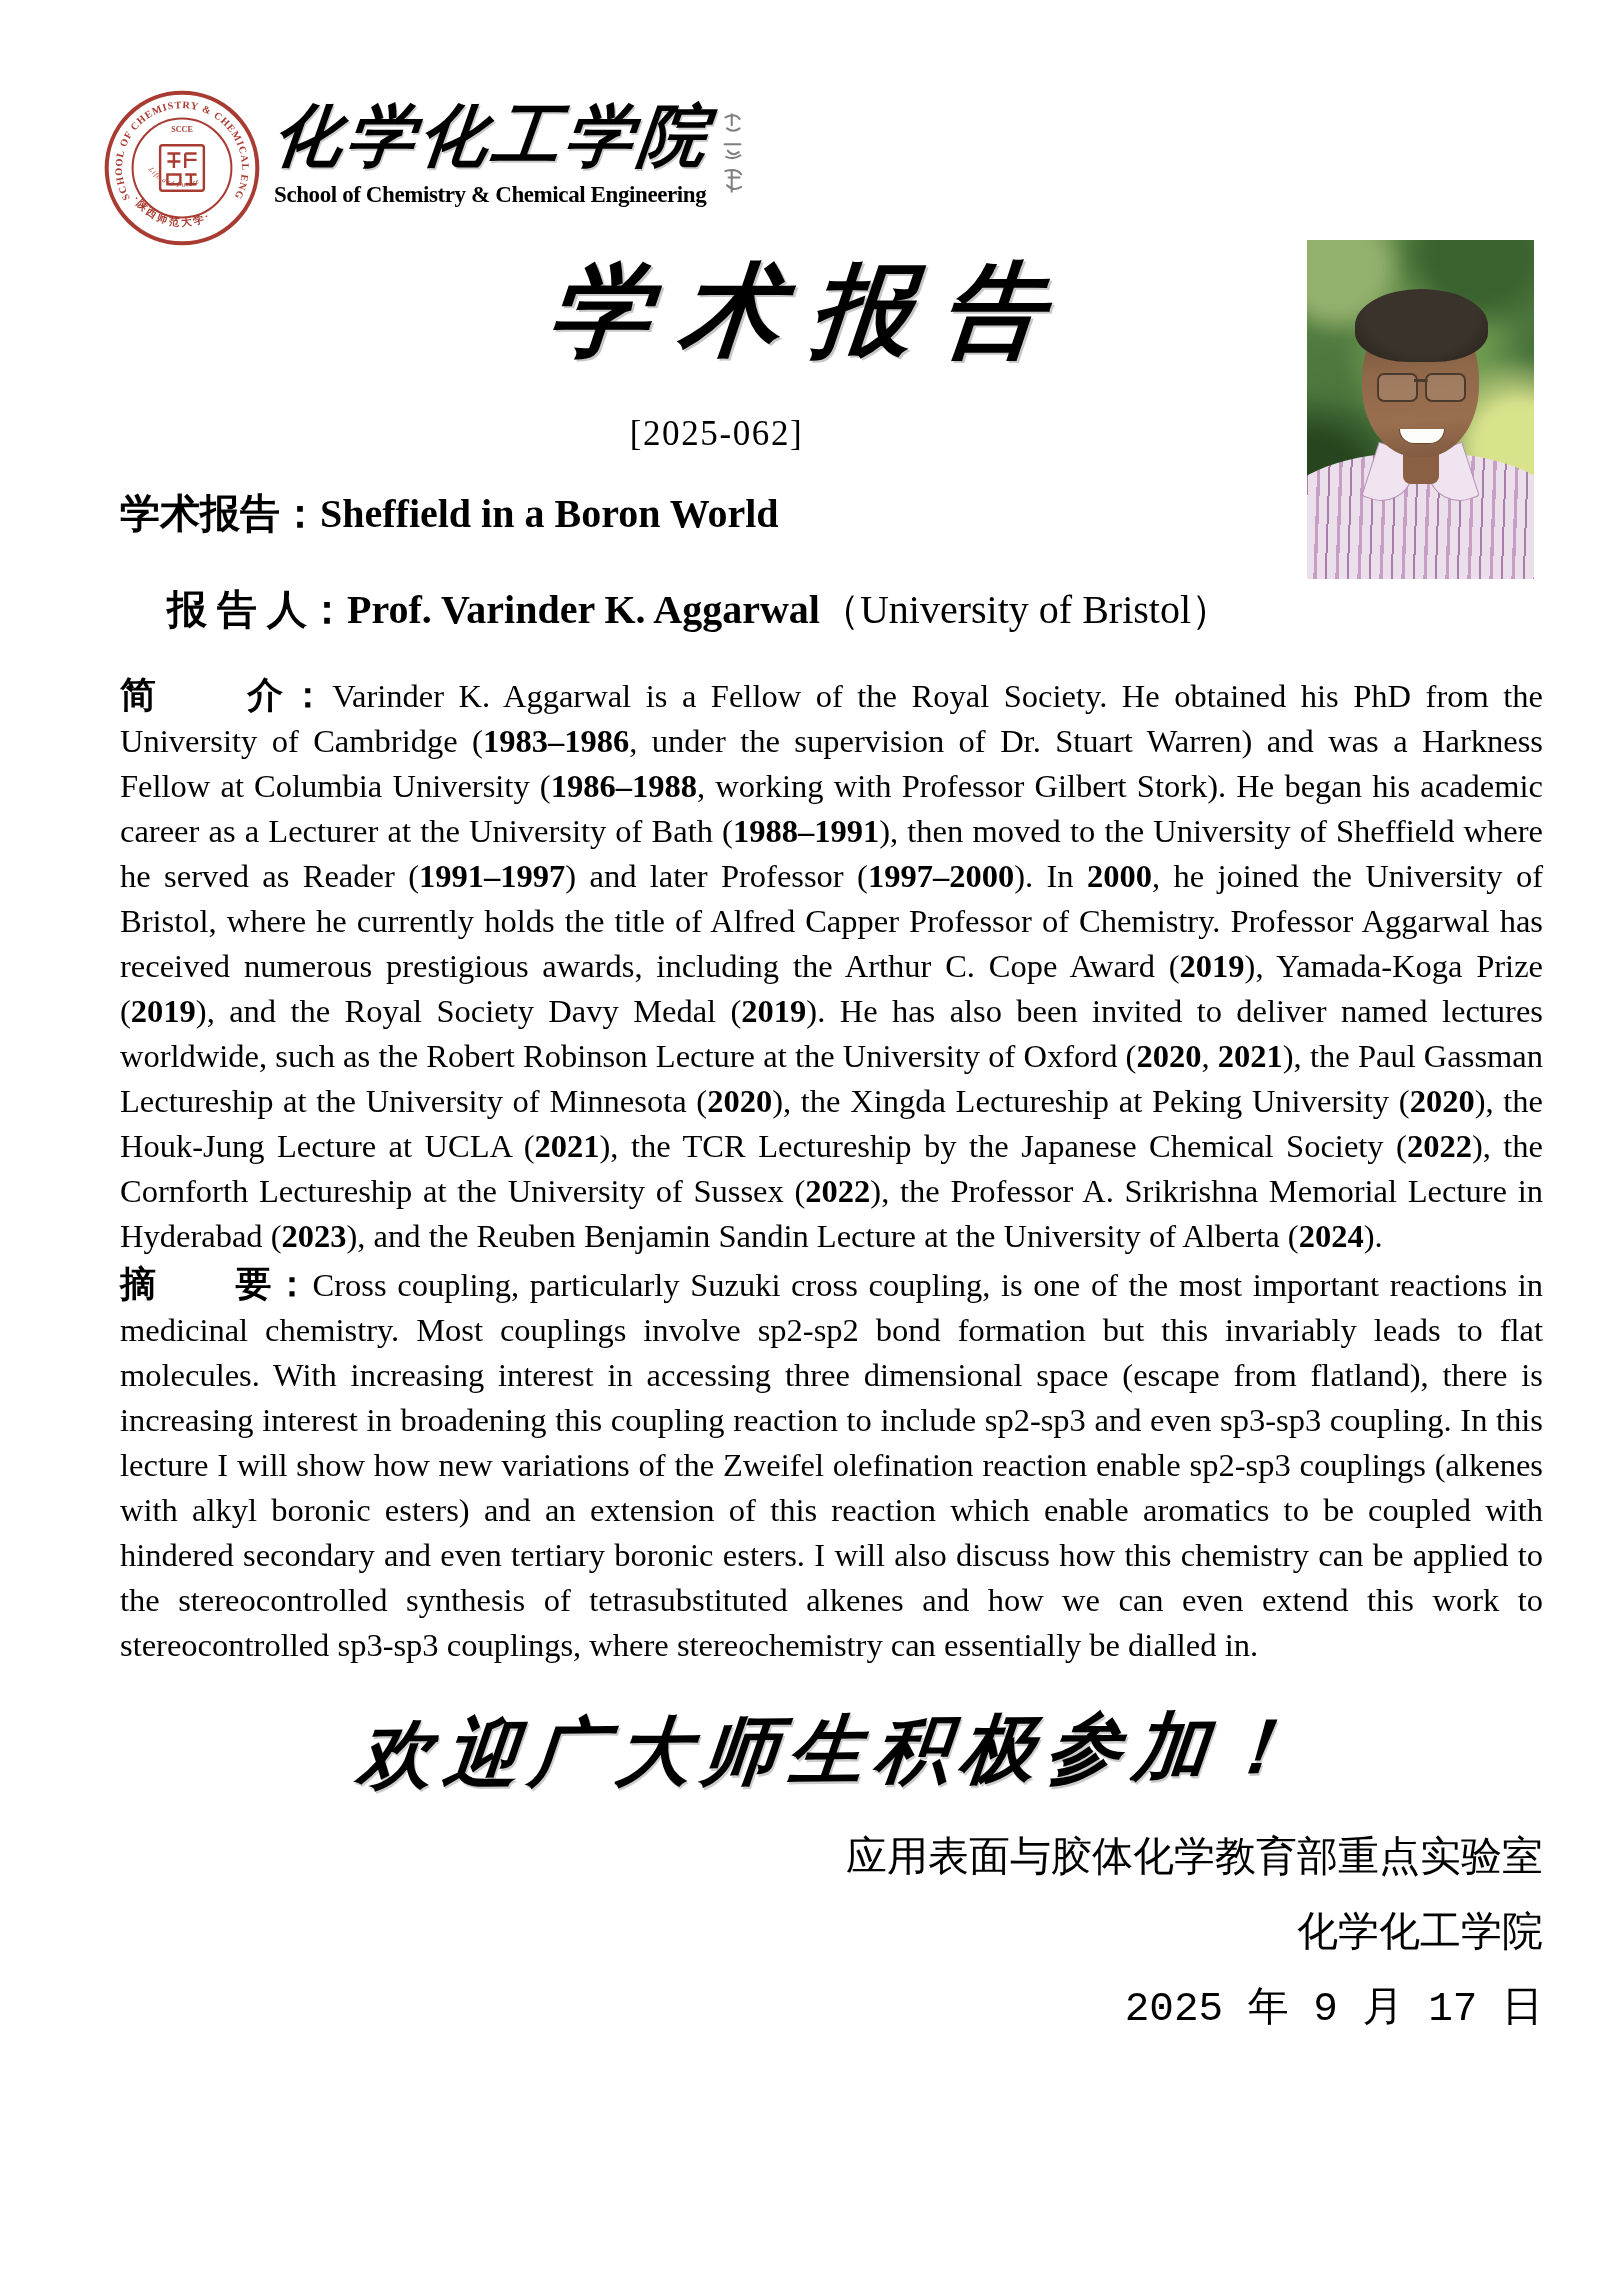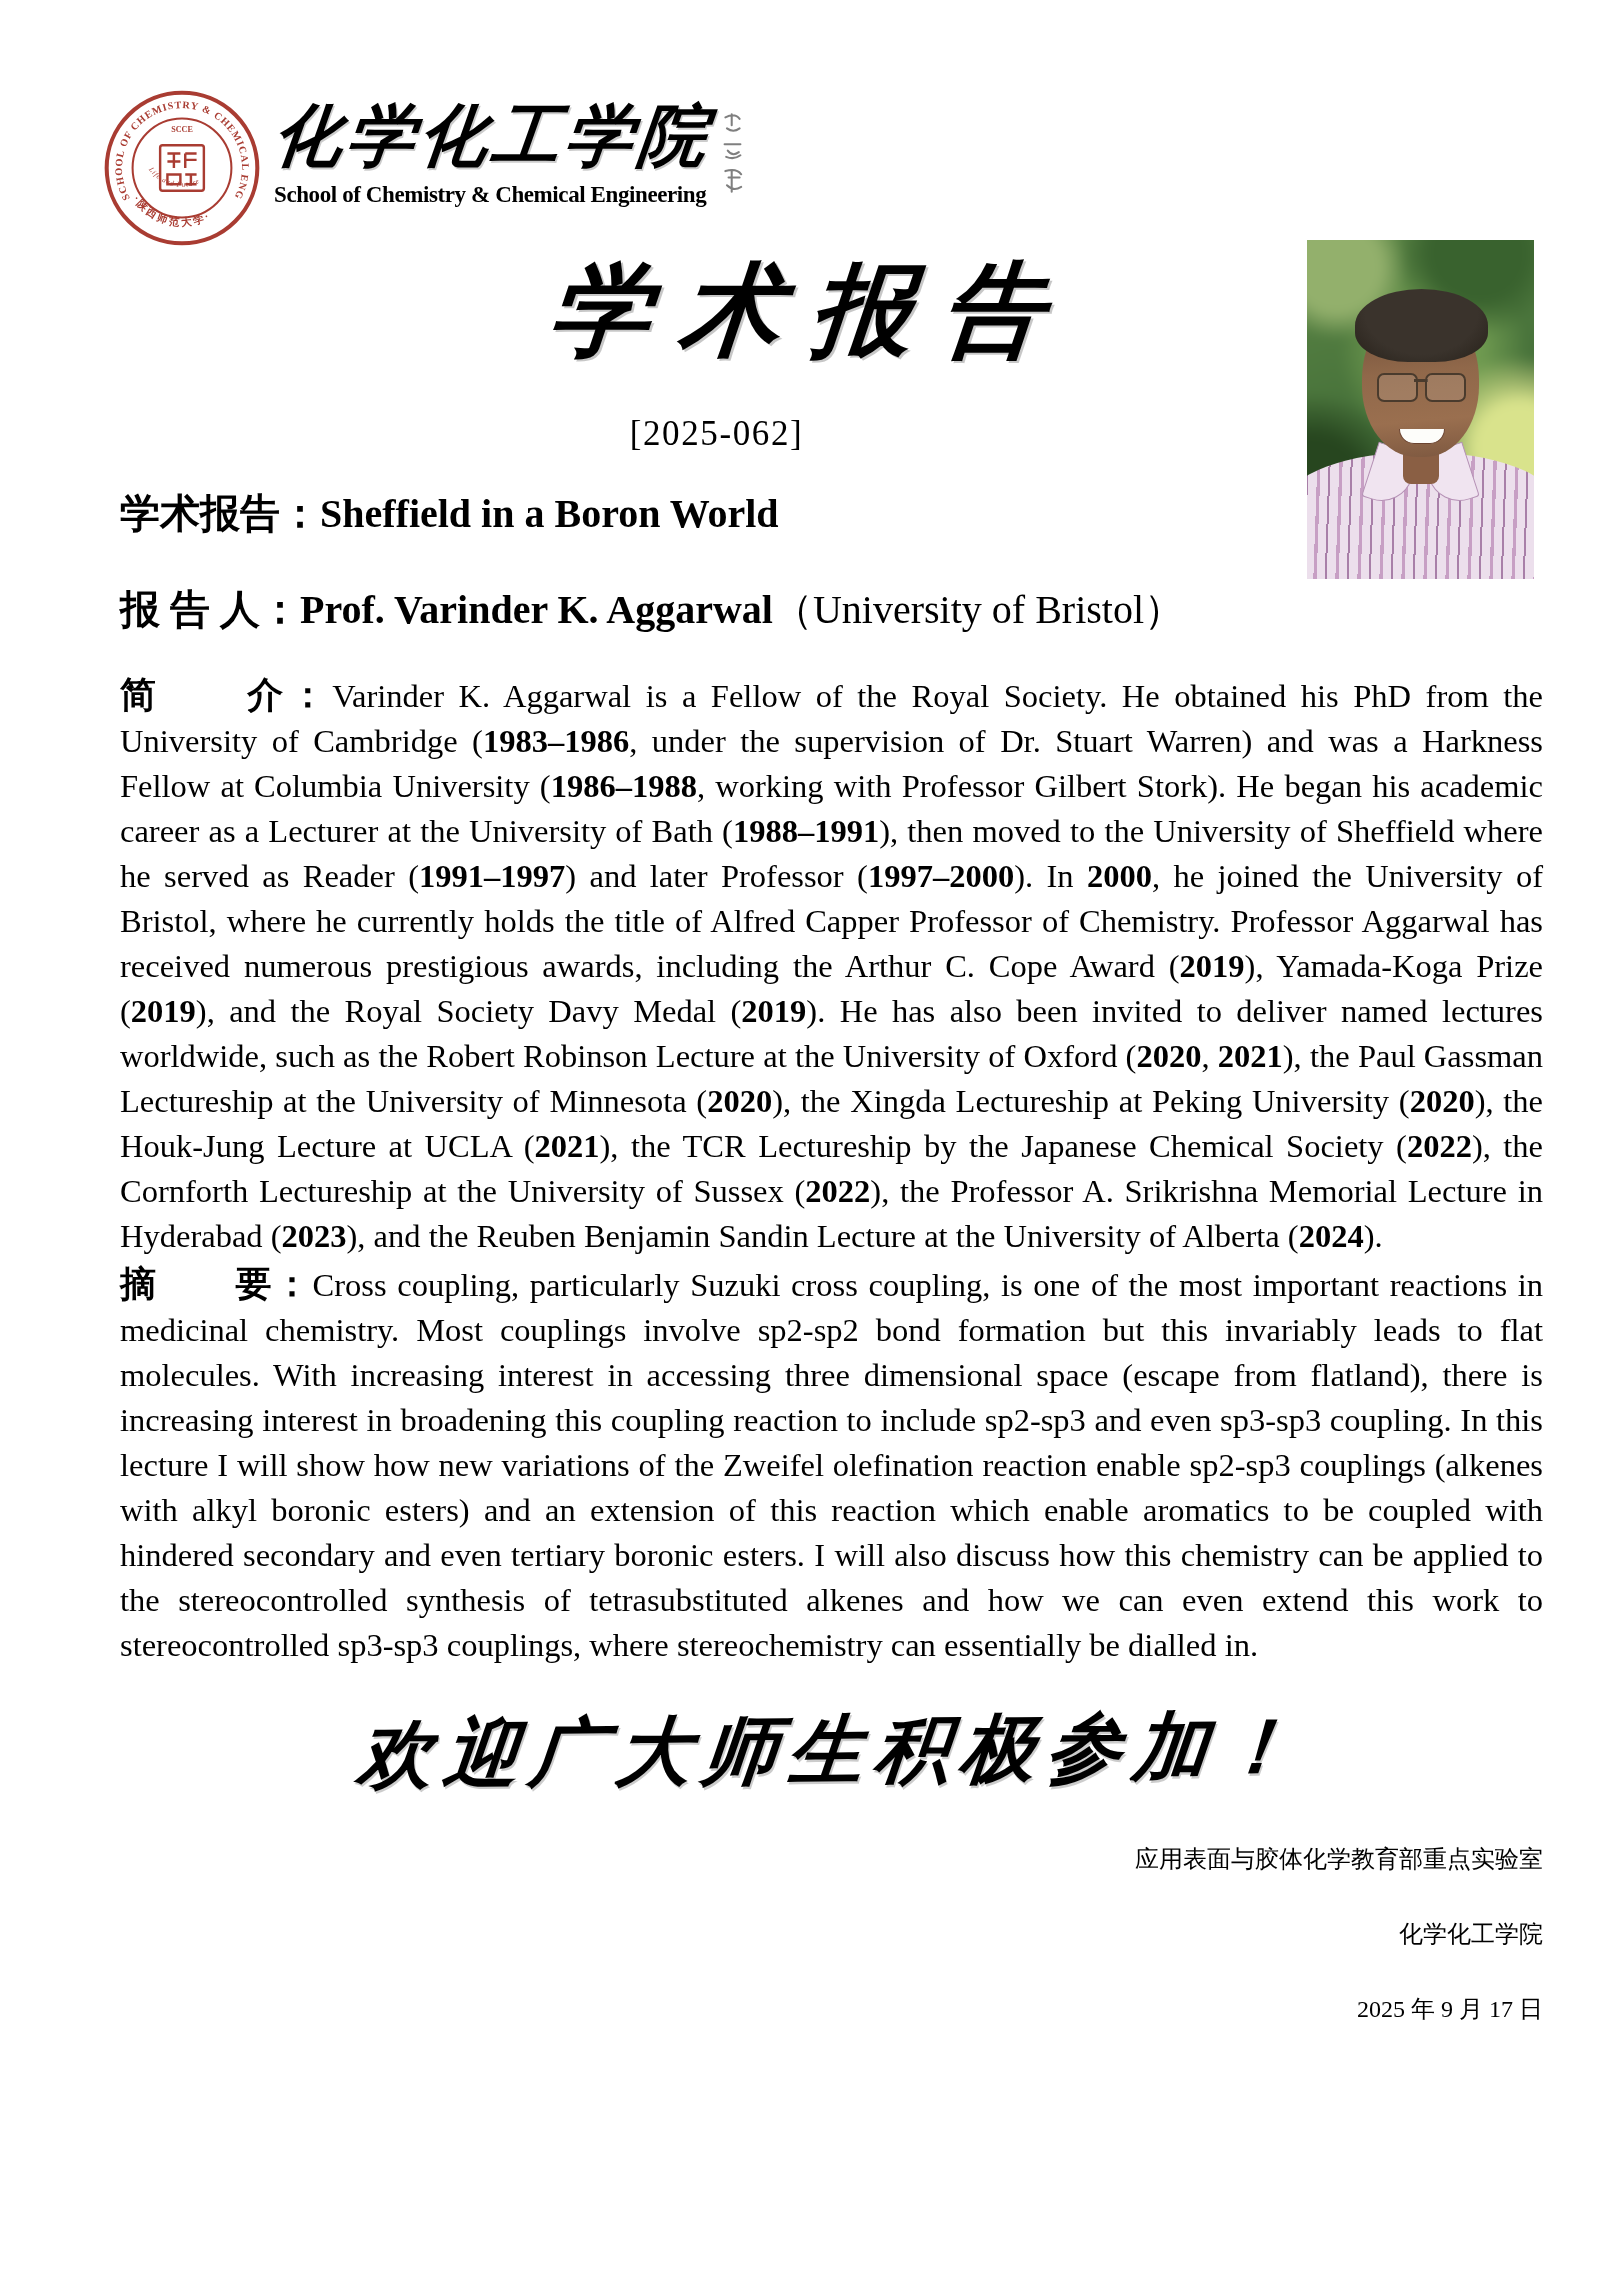--- a/index.html
+++ b/index.html
@@ -62,35 +62,35 @@
   }
   .serial{position:absolute;left:0;right:190px;top:394px;text-align:center;font-size:35px;letter-spacing:1.6px;margin-top:20px;}
 
   
   .main{position:absolute;left:120px;top:476px;width:1423px;}
   .zh{font-family:"Liberation Serif","DejaVu Serif",serif;}
   .row{font-size:40px;line-height:55px;}
   .row .label{font-weight:bold;}
   .row .value-bold{font-weight:bold;}
   .row-topic{margin-top:9.5px;}
-  .row-speaker{margin-top:41px;}
+  .row-speaker{margin-top:41px;margin-left:47px;}
   .para{font-size:32.5px;line-height:45px;text-align:justify;margin:0;}
   .bio{margin-top:36px;}
   .abstract{margin-top:3px;}
   .zh-label{font-size:36px;font-weight:bold;}
   .bold{font-weight:bold;}
   .row-time{margin-top:20.6px;}
   .row-venue{margin-top:28.5px;}
   .welcome{
     margin-top:33px;text-align:center;
     font-size:75px;font-weight:900;font-style:italic;letter-spacing:11px;
     transform:skewX(-6deg) rotate(-0.5deg);
     text-shadow:1.6px 2.4px 0 rgba(0,0,0,.2);white-space:nowrap;
   }
-  .footer{margin-top:20.6px;text-align:right;font-size:24px;line-height:75px;}
+  .footer{margin-top:20.6px;text-align:right;font-size:41px;line-height:75px;font-family:Liberation Mono, monospace;}
 
   svg text{font-family:"Liberation Serif","DejaVu Serif",serif;}
 </style>
 </head>
 <body>
 
 <div class="page">
 
   <div class="logo-row">
     <svg class="seal" viewBox="0 0 200 200">

